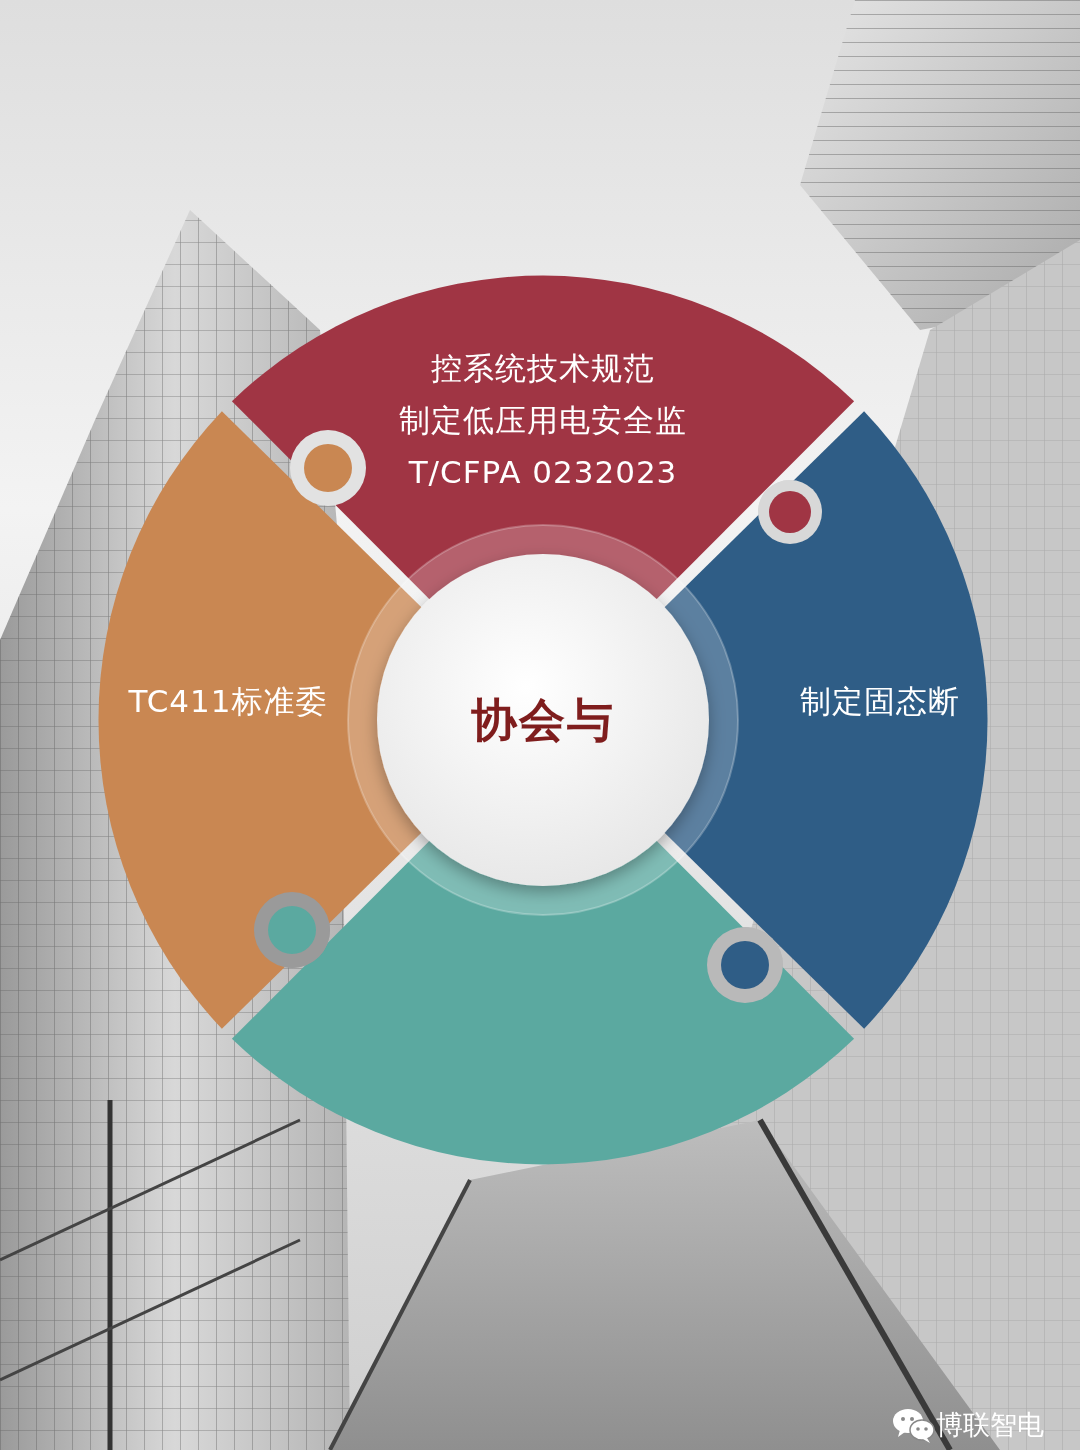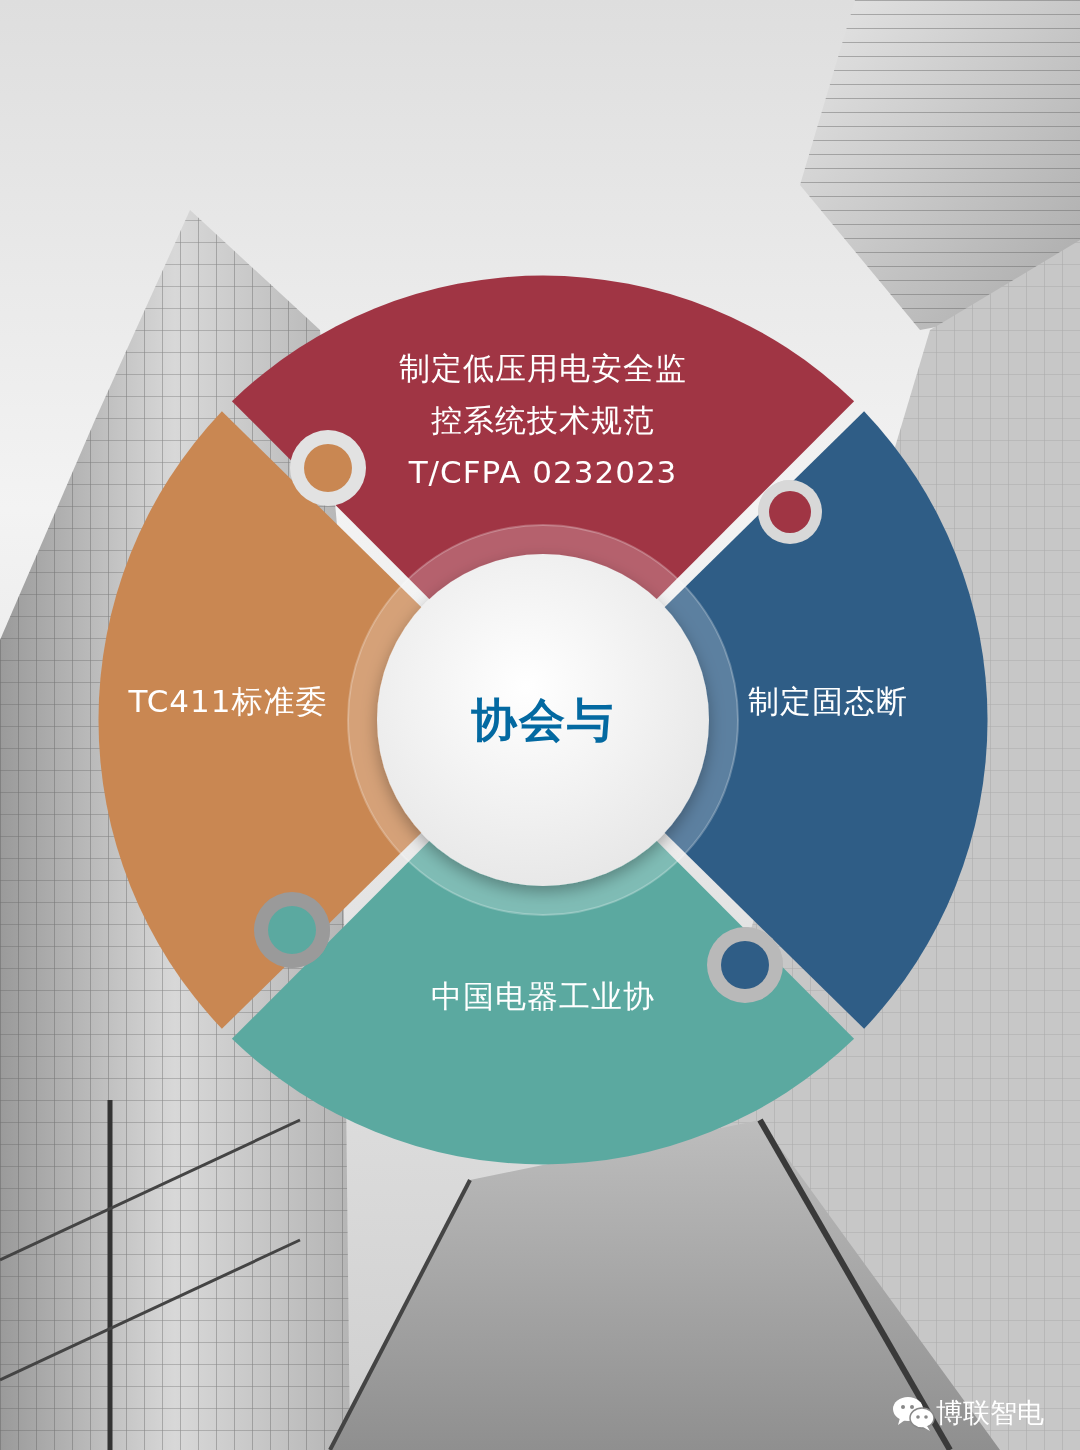--- a/index.html
+++ b/index.html
@@ -9,25 +9,25 @@
     background: #e9e9e9;
   }
   .bg { position: absolute; inset: 0; }
   .diagram { position: absolute; left: 0; top: 0; width: 1080px; height: 1450px; }
   .seg-text {
     position: absolute; color: #ffffff; text-align: center;
     font-size: 31px; line-height: 52px; letter-spacing: 1px; white-space: nowrap;
   }
   .center-title {
     position: absolute; left: 543px; top: 720px; transform: translate(-50%, -50%);
-    color: #0369a1; font-weight: bold; font-size: 46px; line-height: 60px;
+    color: #7f1d1d; font-weight: bold; font-size: 46px; line-height: 60px;
     text-align: right; letter-spacing: 2px;
   }
   .watermark {
-    position: absolute; right: 36px; bottom: 18px; display: flex; align-items: center;
+    position: absolute; right: 36px; bottom: 6px; display: flex; align-items: center;
     color: #ffffff; font-size: 27px;  margin-top: 8px;
   }
 </style>
 </head>
 <body>
 
 <svg class="bg" width="1080" height="1450" viewBox="0 0 1080 1450">
   <defs>
     <linearGradient id="sky" x1="0" y1="0" x2="0" y2="1">
       <stop offset="0" stop-color="#dedede"></stop>
@@ -117,31 +117,30 @@
     <circle cx="328" cy="468" r="38" fill="#e2e2e2"></circle>
     <circle cx="328" cy="468" r="24" fill="#c98752"></circle>
   </g>
 
   <circle cx="543" cy="720" r="195" fill="#ffffff" fill-opacity="0.22" stroke="#ffffff" stroke-opacity="0.25" stroke-width="2"></circle>
 
   <circle cx="543" cy="720" r="166" fill="url(#discGrad)" filter="url(#shadow)"></circle>
 </svg>
 
 <div class="seg-text" style="left:543px; top:342px; transform:translateX(-50%);">
+  <div>控系统技术规范</div>
   <div>制定低压用电安全监</div>
-  <div>控系统技术规范</div>
   <div>T/CFPA 0232023</div>
 </div>
 
-<div class="seg-text" style="left:828px; top:675px; transform:translateX(-50%);">
+<div class="seg-text" style="left:880px; top:675px; transform:translateX(-50%);">
   <div>制定固态断</div>
 </div>
 
 <div class="seg-text" style="left:543px; top:970px; transform:translateX(-50%);">
-  <div>中国电器工业协</div>
 </div>
 
 <div class="seg-text" style="left:228px; top:675px; transform:translateX(-50%);">
   <div>TC411标准委</div>
 </div>
 
 <div class="center-title">
   <div>协会与</div>
 </div>
 

